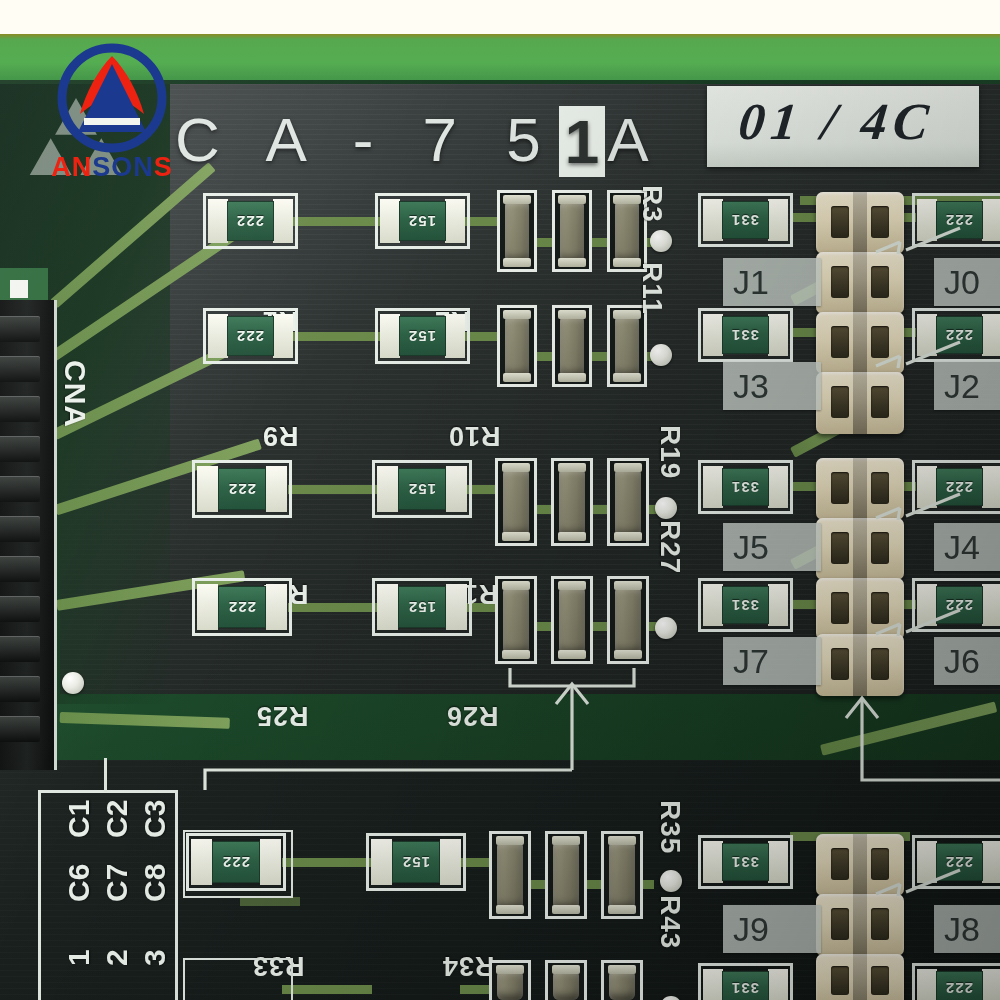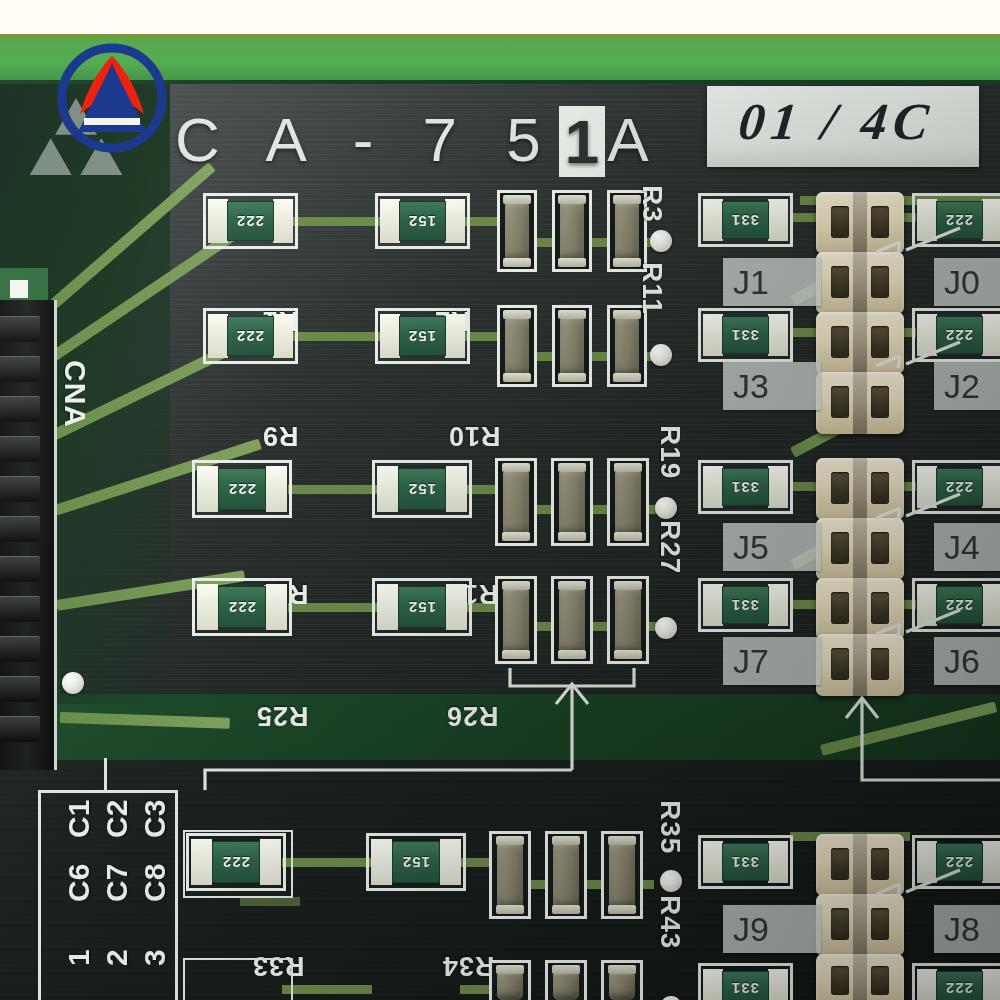--- a/index.html
+++ b/index.html
@@ -672,15 +672,18 @@
         <polygon points="84,56 108,98 60,98"></polygon>
       </g>
     </svg>
     <svg width="180" height="120" viewBox="0 0 180 120">
       <circle cx="90" cy="58" r="50" fill="none" stroke="#1b3a8f" stroke-width="9"></circle>
       <path d="M90 16 C76 30 64 52 58 74 C68 66 80 58 90 56 Z" fill="#ee2211"></path>
       <path d="M90 16 C104 30 116 52 122 74 C112 66 100 58 90 56 Z" fill="#ee2211"></path>
       <polygon points="90,24 124,92 56,92" fill="#1b3a8f"></polygon>
       <rect x="62" y="78" width="56" height="7" fill="#f3f5ef"></rect>
     </svg>
+    <div class="word">
+      <span class="a">AN</span><span class="b">SON</span><span class="c">S</span>
+    </div>
   </div>
 
 </div>
 
 </body></html>

